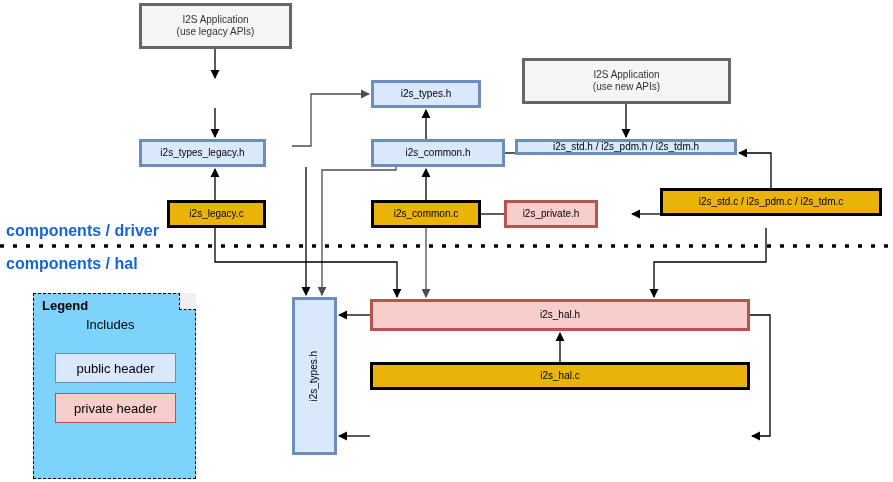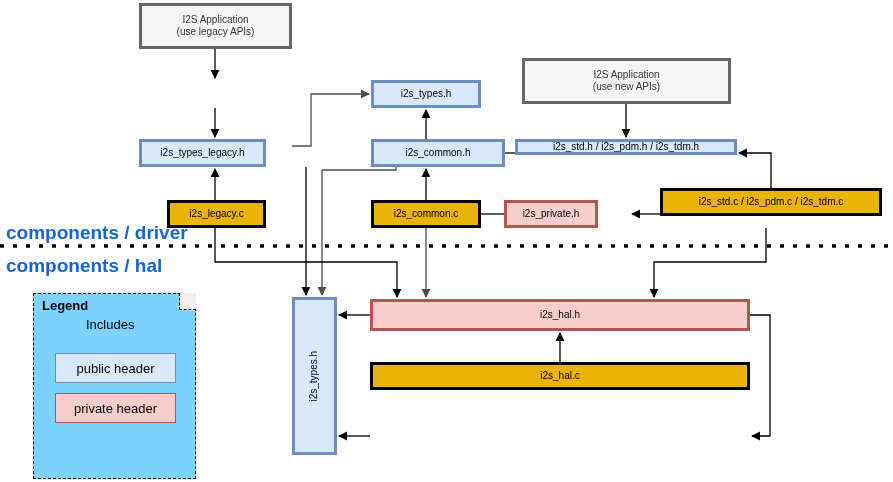--- a/index.html
+++ b/index.html
@@ -57,21 +57,21 @@
     border-color: #000000;
     color: #000000;
   }
   .node.vertical .vlabel {
     transform: rotate(-90deg);
     white-space: nowrap;
     display: block;
   }
   .band-label {
     position: absolute;
-    font-size: 19px;
+    font-size: 16px;
     font-weight: bold;
     color: #1565d8;
     white-space: nowrap;
   }
   #legend {
     position: absolute;
     box-sizing: border-box;
     border: 1.5px dashed #000000;
     background: #7dd3fc;
   }

